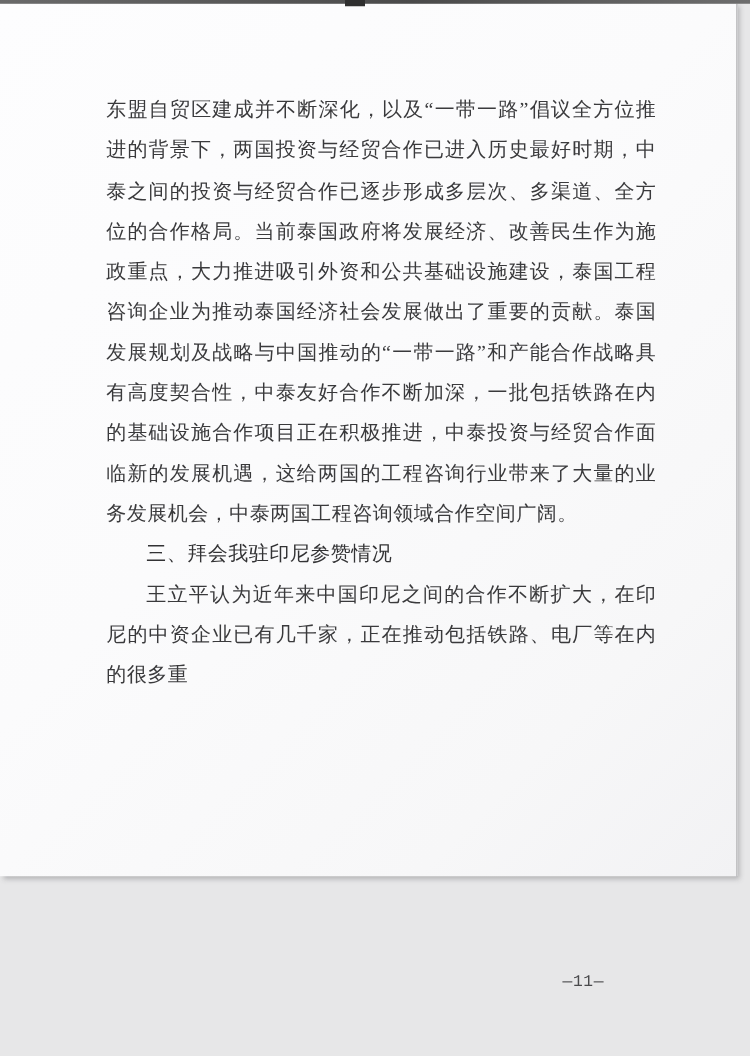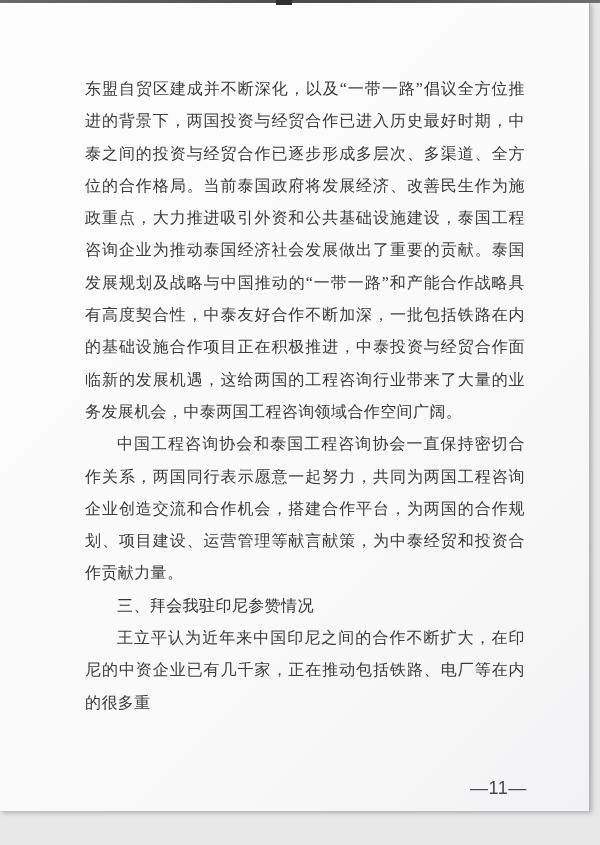--- a/index.html
+++ b/index.html
@@ -26,21 +26,21 @@
     position: absolute;
     top: 0; left: 276px;
     width: 16px; height: 5px;
     background: #2f2f2f;
     z-index: 4;
   }
   
   .page {
     position: absolute;
     top: 3px; left: 0;
-    width: 589px; height: 808px;
+    width: 589px; height: 698px;
     background: linear-gradient(135deg, #fdfdfe 0%, #fbfbfc 45%, #f7f7f8 80%, #f2f2f4 100%);
     box-shadow: 2px 2px 4px rgba(80,80,85,0.35);
     border-right: 1px solid #b5b5b8;
   }
   .content {
     position: absolute;
     top: 70px;
     left: 85px;
     width: 440px;
     font-size: 16px;
@@ -58,34 +58,32 @@
   .content p.heading {
     font-family: "Liberation Sans", sans-serif;
     font-weight: normal;
     color: #333335;
     text-indent: 2em;
   }
   .page-number {
     position: absolute;
     top: 775px;
     left: 450px;
-    font-size: 18px;
+    font-size: 13px;
     color: #4a4a4c;
     letter-spacing: 0.5px;
-    font-family: Liberation Sans, sans-serif;
-    margin-left: 20px;
+    font-family: Liberation Mono, monospace;
   }
 </style>
 </head>
 <body>
 
 <div class="scan-top-edge"></div>
 <div class="scan-top-notch"></div>
 
 <div class="page">
   <div class="content">
       <p class="body">东盟自贸区建成并不断深化，以及“一带一路”倡议全方位推进的背景下，两国投资与经贸合作已进入历史最好时期，中泰之间的投资与经贸合作已逐步形成多层次、多渠道、全方位的合作格局。当前泰国政府将发展经济、改善民生作为施政重点，大力推进吸引外资和公共基础设施建设，泰国工程咨询企业为推动泰国经济社会发展做出了重要的贡献。泰国发展规划及战略与中国推动的“一带一路”和产能合作战略具有高度契合性，中泰友好合作不断加深，一批包括铁路在内的基础设施合作项目正在积极推进，中泰投资与经贸合作面临新的发展机遇，这给两国的工程咨询行业带来了大量的业务发展机会，中泰两国工程咨询领域合作空间广阔。</p>
-      <p class="body indent">中国工程咨询协会和泰国工程咨询协会一直保持密切合作关系，两国同行表示愿意一起努力，共同为两国工程咨询企业创造交流和合作机会，搭建合作平台，为两国的合作规划、项目建设、运营管理等献言献策，为中泰经贸和投资合作贡献力量。</p>
       <p class="heading indent">三、拜会我驻印尼参赞情况</p>
       <p class="body indent">王立平认为近年来中国印尼之间的合作不断扩大，在印尼的中资企业已有几千家，正在推动包括铁路、电厂等在内的很多重</p>
     </div>
   <div class="page-number">—11—</div>
 </div>
 
 </body></html>

